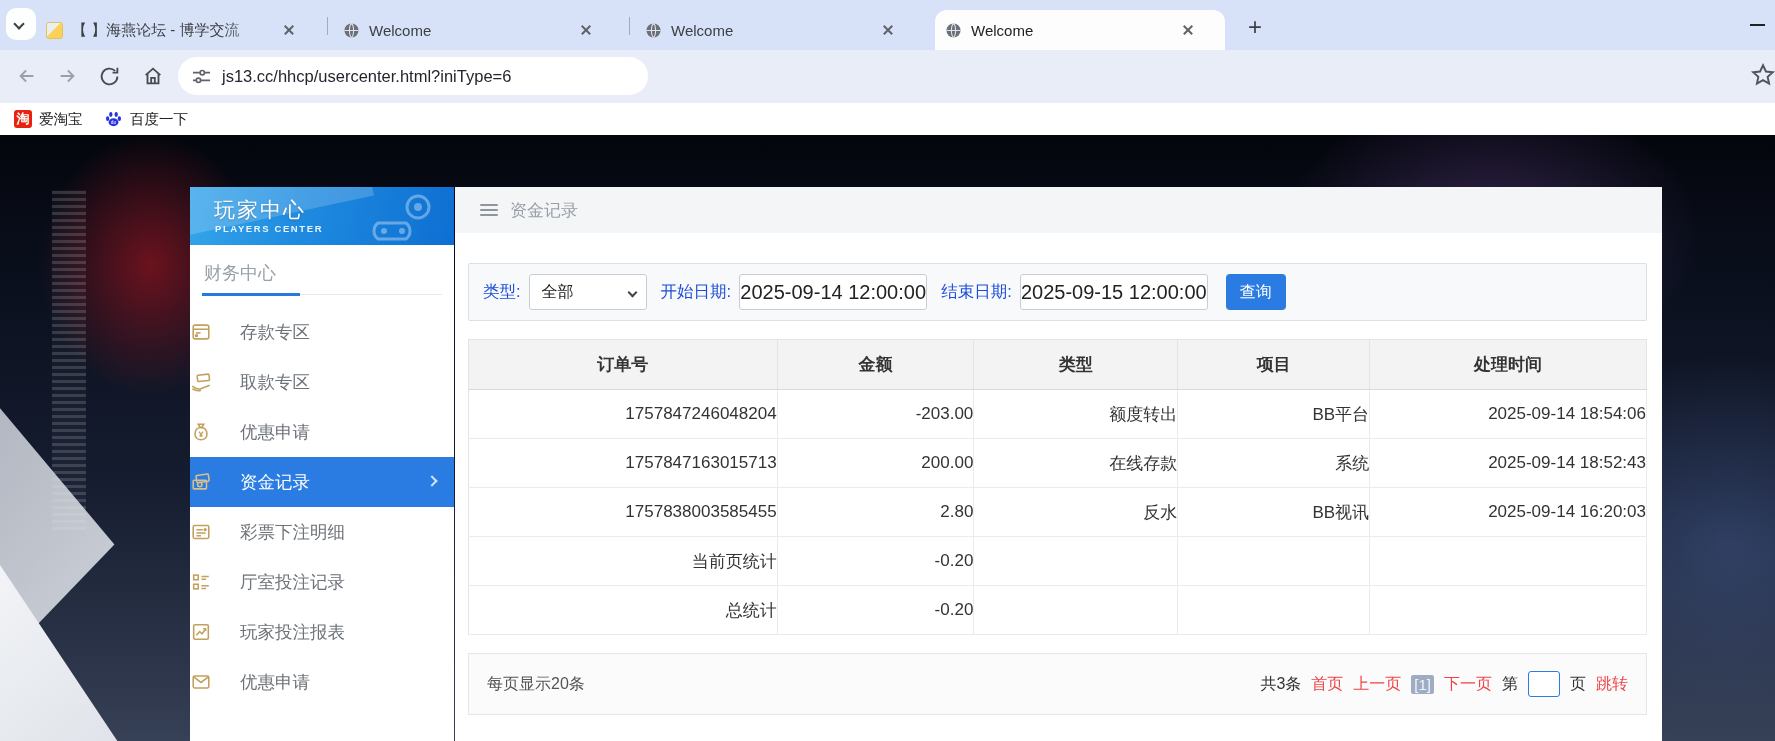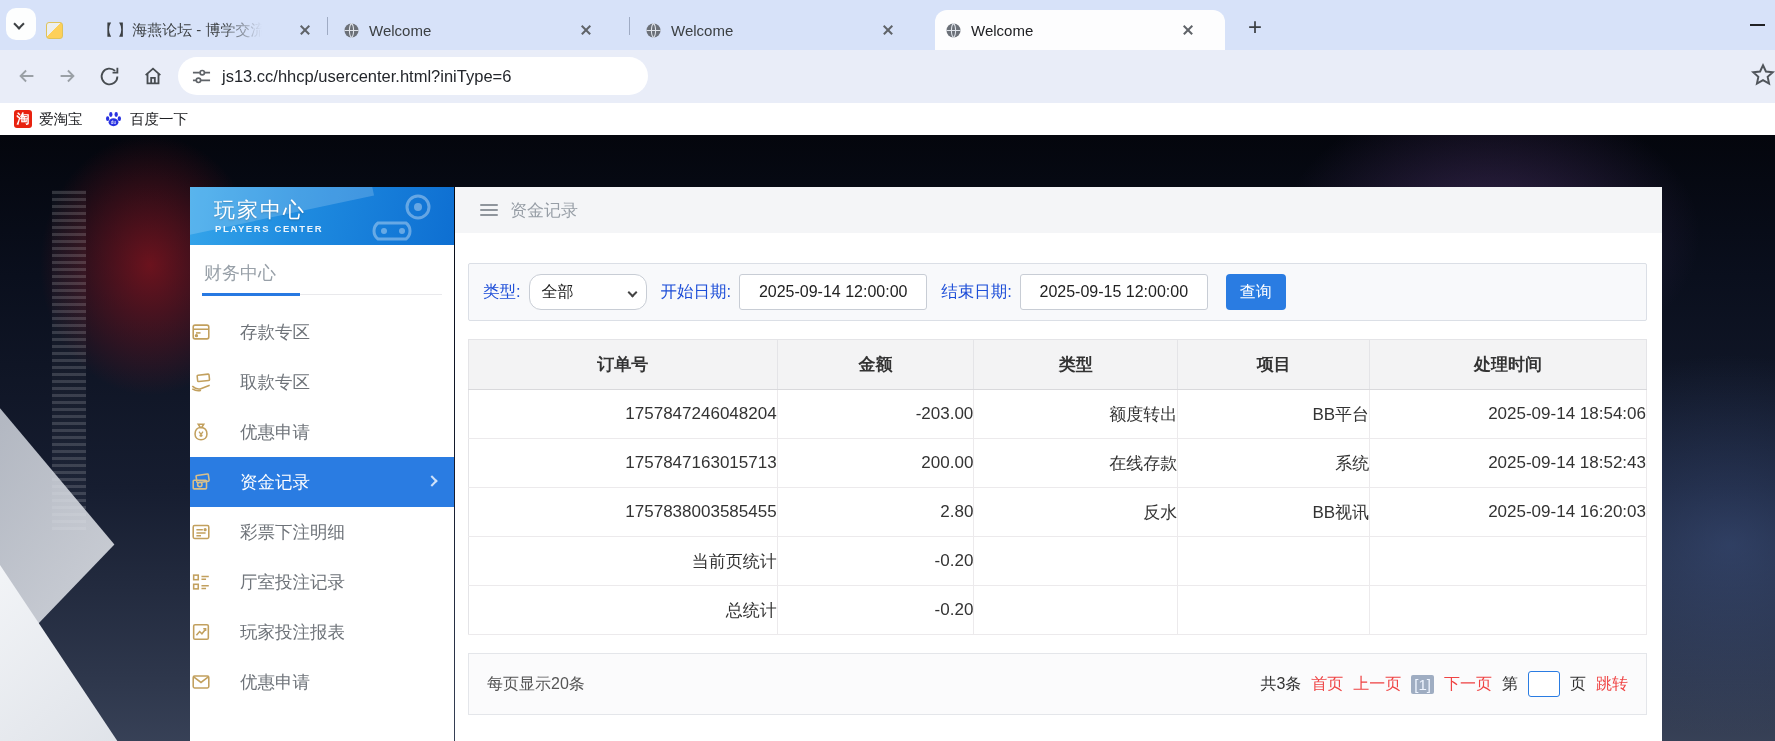--- a/index.html
+++ b/index.html
@@ -90,26 +90,26 @@
   .main-header { height:46px; background:#f4f5f7; display:flex; align-items:center; padding-left:25px; }
   .burger { width:18px; height:13px; display:flex; flex-direction:column; justify-content:space-between;
     margin-right:12px; cursor:pointer; }
   .burger i { height:2.4px; background:#8f959c; border-radius:1px; }
   .main-title { color:#979ea6; font-size:17px; }
 
   .filterbox { margin:30px 15px 0 13px; height:58px; border:1px solid #dbdfe6; background:#f8f9fb;
     border-radius:2px; display:flex; align-items:center; padding-left:14px; }
   .flabel { color:#1d4ed8; font-size:16.5px; }
   .fselect { position:relative; width:118px; height:36px; background:#fff; border:1px solid #c8cdd5;
-    border-radius:12px; margin:0 14px 0 8px; display:flex; align-items:center; padding-left:12px;
+    border-radius:3px; margin:0 14px 0 8px; display:flex; align-items:center; padding-left:12px;
     font-size:16px; color:#222; cursor:pointer; }
   .fselect .caret { position:absolute; right:10px; top:14px; width:7px; height:7px;
     border-left:2px solid #444; border-bottom:2px solid #444; transform:rotate(-45deg); }
   .finput { width:188px; height:36px; background:#fff; border:1px solid #c8cdd5; border-radius:3px;
-    margin:0 14px 0 8px; font-size:16px; color:#222; text-align:center;
+    margin:0 14px 0 8px; font-size:20px; color:#222; text-align:center;
     font-family:"Liberation Sans","DejaVu Sans",sans-serif; }
   .search-btn { height:36px; padding:0 14px; background:#2a7ce2; color:#fff; border:none;
     border-radius:4px; font-size:16px; cursor:pointer; margin-left:4px;
     font-family:"Liberation Sans","DejaVu Sans",sans-serif; }
 
   table.records { margin:18px 15px 0 13px; width:calc(100% - 28px); border-collapse:collapse; }
   .records th { background:#f3f3f4; font-size:17px; color:#333; font-weight:bold; height:50px;
     border:1px solid #e4e4e7; border-left:1px solid #ecdcdc; }
   .records td { height:49px; text-align:right; font-size:17px; color:#333;
     border:1px solid #eceaec; border-left:1px solid #f0dede; }
@@ -127,21 +127,21 @@
   .jump-input { width:32px; height:26px; border:1px solid #2a7ce2; border-radius:3px; background:#fff; }
 </style>
 </head>
 <body>
 
 <div class="tabstrip">
   <button class="tab-search-btn">
       <span class="chev"></span>
     </button>
 
-  <div class="tab" style="left:36px;width:288px;gap:26px;">
+  <div class="tab" style="left:36px;width:288px;">
     <span class="favicon fav-img"></span>
     <span class="title fade">【      】海燕论坛 - 博学交流</span>
     <span class="tab-close"></span>
   </div>
   <span class="tab-divider" style="left:327px;"></span>
 
   <div class="tab" style="left:333px;width:292px;">
     <svg class="favicon" viewBox="0 0 16 16">
       <circle cx="8" cy="8" r="6.6" fill="#6b7078"></circle>
       <path d="M1.4 8h13.2M8 1.4c-2.6 2-2.6 11.2 0 13.2M8 1.4c2.6 2 2.6 11.2 0 13.2" stroke="#dfe3ea" stroke-width="1" fill="none"></path>

